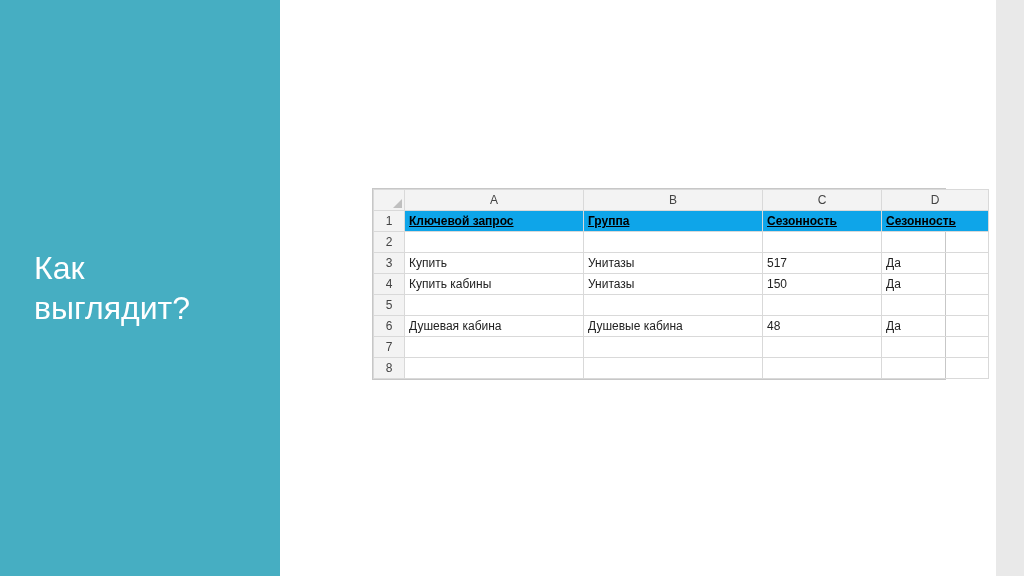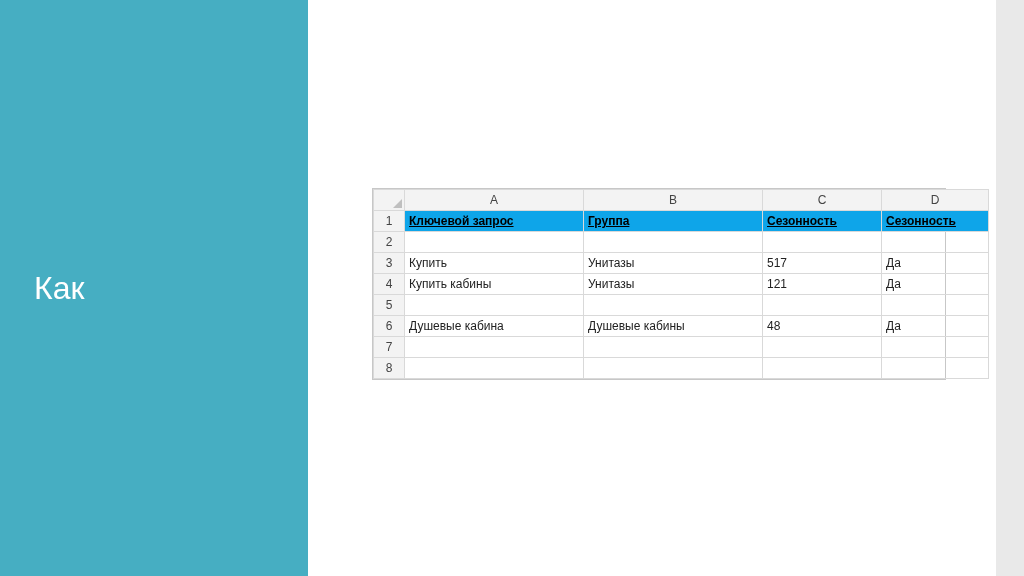--- a/index.html
+++ b/index.html
@@ -21,21 +21,21 @@
     right: 0;
     top: 0;
     width: 28px;
     height: 576px;
     background: #e9e9e9;
   }
   .sidebar {
     position: absolute;
     left: 0;
     top: 0;
-    width: 308px;
+    width: 280px;
     height: 576px;
     background: #46aec2;
     display: flex;
     align-items: center;
   }
   .sidebar .title {
     color: #ffffff;
     font-size: 32px;
     font-weight: 300;
     line-height: 1.25;
@@ -115,20 +115,21 @@
 </head>
 <body>
 
 <div class="stage">
 
   <div class="right-strip"></div>
 
   <div class="sidebar">
     <div class="title">
       <span>Как</span><br>
+      <span>выглядит?</span>
     </div>
   </div>
 
   <div class="sheet">
     <table>
 
       <tbody>
           <tr>
         <th class="corner"></th>
         <th class="colhead cA">A</th>
@@ -158,36 +159,36 @@
         <td class="cA">Купить</td>
         <td class="cB">Унитазы</td>
         <td class="cC">517</td>
         <td class="cD">Да</td>
       </tr>
 
       <tr>
         <td class="rowhead">4</td>
         <td class="cA">Купить кабины</td>
         <td class="cB">Унитазы</td>
-        <td class="cC">121</td>
+        <td class="cC">150</td>
         <td class="cD">Да</td>
       </tr>
 
       <tr>
         <td class="rowhead">5</td>
         <td class="cA"></td>
         <td class="cB"></td>
         <td class="cC"></td>
         <td class="cD"></td>
       </tr>
 
       <tr>
         <td class="rowhead">6</td>
-        <td class="cA">Душевые кабина</td>
-        <td class="cB">Душевые кабины</td>
+        <td class="cA">Душевая кабина</td>
+        <td class="cB">Душевые кабина</td>
         <td class="cC">48</td>
         <td class="cD">Да</td>
       </tr>
 
       <tr>
         <td class="rowhead">7</td>
         <td class="cA"></td>
         <td class="cB"></td>
         <td class="cC"></td>
         <td class="cD"></td>

